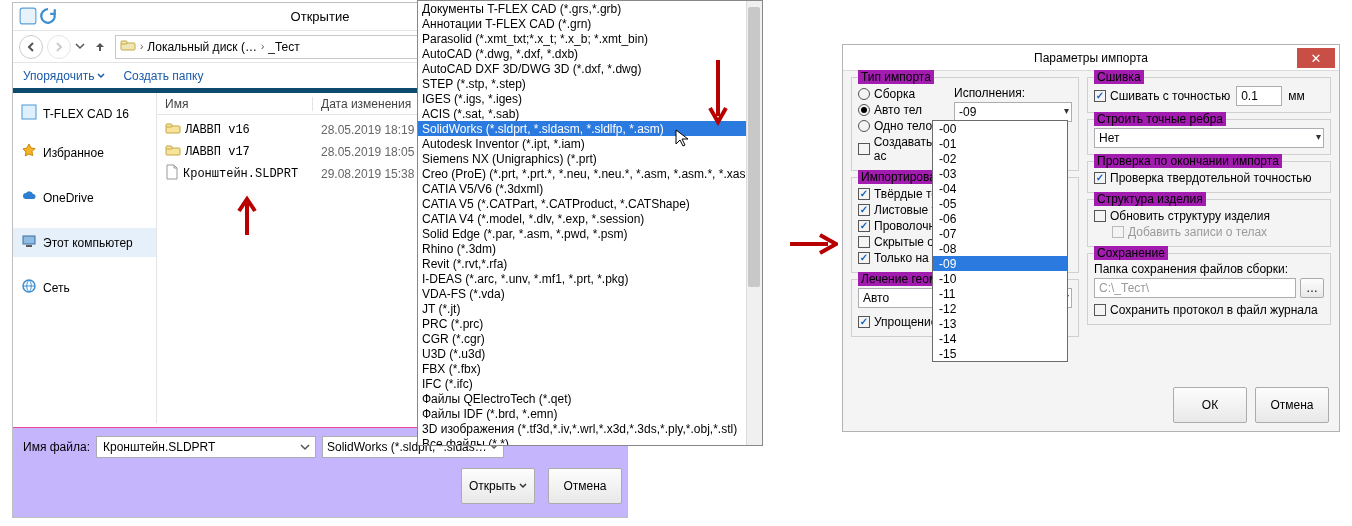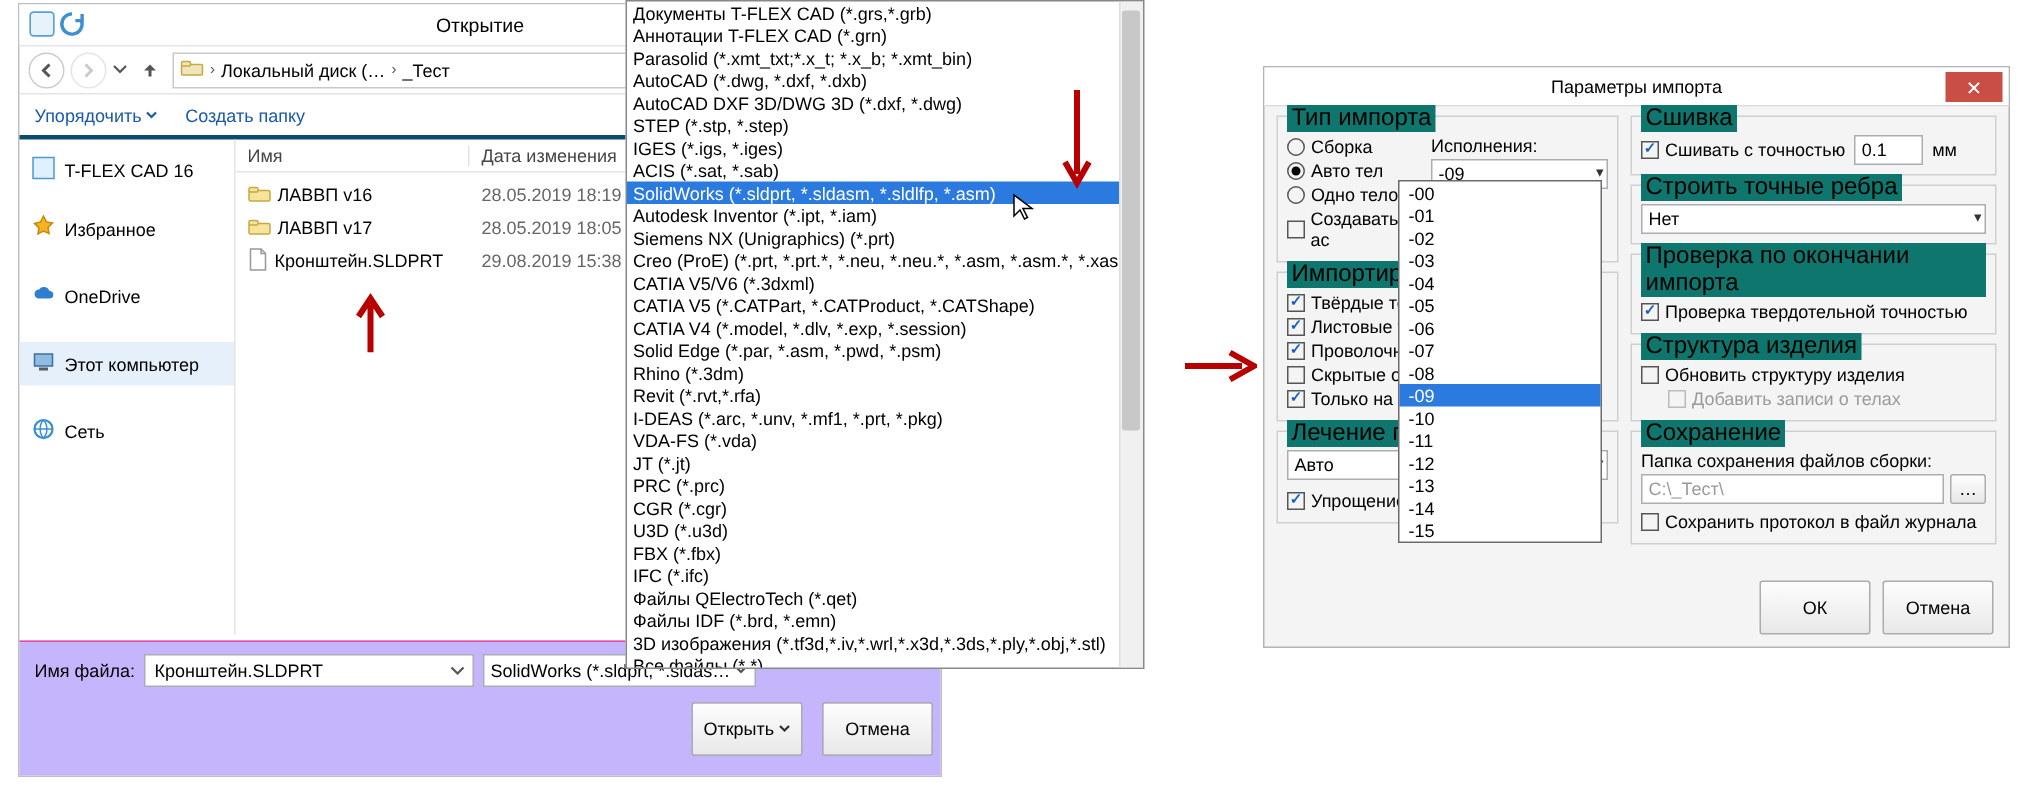--- a/index.html
+++ b/index.html
@@ -60,21 +60,21 @@
     padding: 0 4px;
     gap: 4px;
   }
   .addressbar .crumb { display:flex; align-items:center; gap:2px; }
   .addr-chev { color:#555; font-size:10px; }
   .addr-sm-btn { width:18px; height:22px; display:flex; align-items:center; justify-content:center; border-left:1px solid #e0e0e0; cursor:pointer;}
   .toolbar2 {
     height: 30px;
     display:flex; align-items:center; gap: 18px;
     padding: 0 10px;
-    border-bottom: 3px solid #0c4a6e;
+    border-bottom: 5px solid #0c4a6e;
     color:#1a5aa8;
   }
   .toolbar2 .link { display:flex; align-items:center; gap:3px; cursor:pointer;}
   .body-split { display:flex; height: 330px; }
   .sidebar {
     width: 144px;
     border-right: 1px solid #e4e4e4;
     padding: 6px 0;
   }
   .sidebar .item {
@@ -90,21 +90,21 @@
     font-size:12px; color:#444;
   }
   .col-name { width: 156px; padding-left:8px; border-right:1px solid #e4e4e4; }
   .col-date { flex:1; padding-left:8px; }
   .filepane-rows { padding-top:4px; }
   .file-row {
     display:flex; align-items:center;
     height: 22px;
     cursor:pointer;
   }
-  .file-row .fname { width:156px; padding-left:8px; display:flex; align-items:center; gap:4px;}
+  .file-row .fname { width:156px; padding-left:8px; display:flex; align-items:center; gap:4px;font-family:Liberation Mono, monospace;}
   .file-row .fdate { flex:1; padding-left:8px; color:#666;}
   .footer {
     position:absolute; left:0; right:0; bottom:0;
     padding: 8px 10px 10px 10px;
     background:#c4b5fd;
     border-top:1px solid #ec4899;
     height: 90px;
   }
   .footer-row1 { display:flex; align-items:center; gap:6px; }
   .footer-label { }
@@ -196,24 +196,25 @@
   }
   .grp {
     border:1px solid #d0d0d0;
     padding: 4px 6px 6px 6px;
     margin-bottom:6px;
     position:relative;
     background:#f4f4f4;
   }
   .grp > .legend {
     position:relative; top:-12px;
-    background:#0f766e;
+    background:#a21caf;
     padding:0 3px;
-    font-size:16px;
+    font-size:12px;
     display:inline-block;
+    text-align:center;
   }
   .grp-inner { margin-top:-10px; }
   .col-left { width:228px; }
   .col-right { width:244px; }
   .radio, .check {
     display:flex; align-items:center; gap:4px;
     padding:1px 0;
     cursor:pointer;
   }
   .radio-ind {

